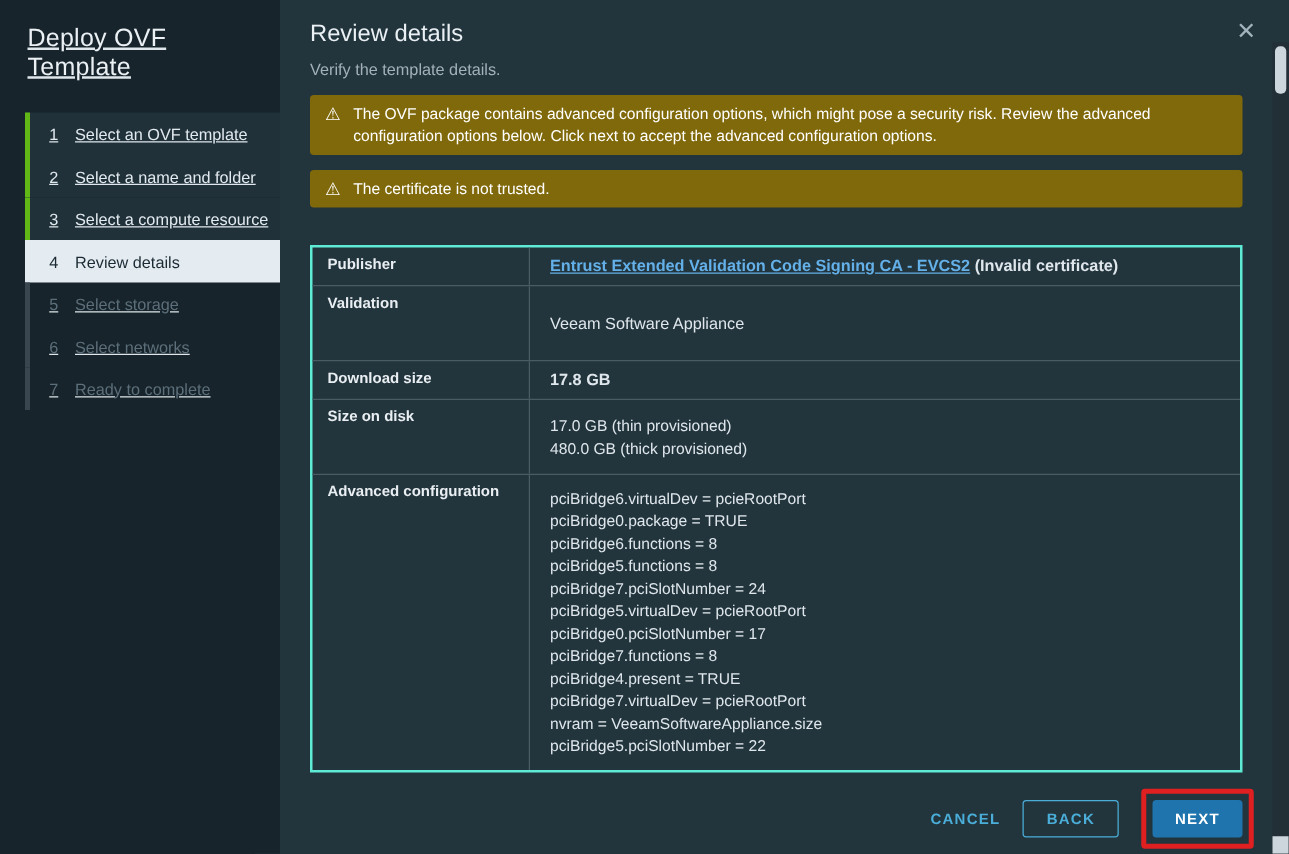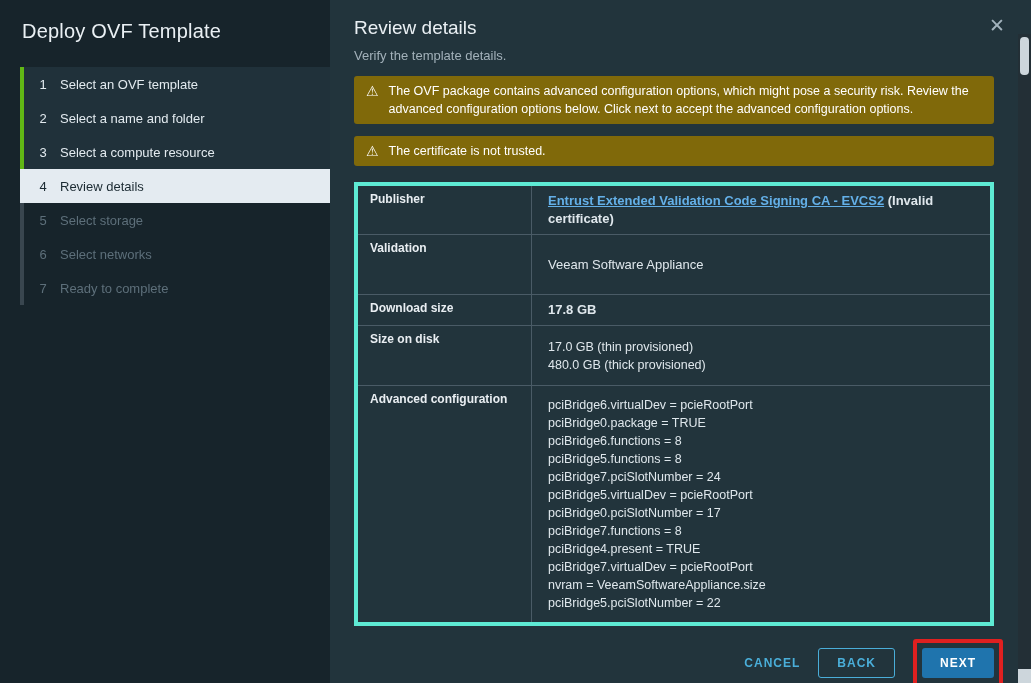--- a/index.html
+++ b/index.html
@@ -6,23 +6,24 @@
   html,body { width:1031px; height:683px; overflow:hidden; }
   body {
     font-family:"Liberation Sans", sans-serif;
     background:#22343c;
     color:#dfe7ec;
   }
   .dialog { position:relative; width:1031px; height:683px; display:flex; }
 
   
   .sidebar {
-    width:330px; flex-shrink:0;
+    width:224px; flex-shrink:0;
     background:#17242b;
     padding-top:18px;
+    text-decoration:underline;
   }
   .sidebar-title {
     color:#eaf0f4; font-size:20px; font-weight:400;
     padding:2px 16px 24px 22px; letter-spacing:.2px;
   }
   .steps { display:flex; flex-direction:column; }
   .step {
     position:relative; display:flex; align-items:center;
     height:34px; margin-left:20px; padding-left:18px;
     font-size:13px; gap:12px; cursor:pointer;
@@ -51,21 +52,21 @@
     background:var(--warning-bg,#80690a);
     border-radius:3px;
     padding:6px 12px;
     display:flex; gap:10px; align-items:flex-start;
     color:#ffffff; font-size:12.5px; line-height:1.45;
   }
   .banner .warn-icon { font-size:14px; line-height:18px; flex-shrink:0; }
   .banner.single { align-items:center; }
 
   
-  .details { margin-top:16px; border:4px solid #5eead4; }
+  .details { margin-top:30px; border:2px solid #5eead4; }
   .detail-row {
     display:grid; grid-template-columns:174px 1fr;
     border-bottom:1px solid #4a5b66;
   }
   .detail-row:last-child { border-bottom:none; }
   .cell-label {
     padding:6px 12px; font-size:12px; font-weight:700;
     color:#e9eef2; border-right:1px solid #4a5b66;
   }
   .cell-value { padding:6px 16px; font-size:13px; color:#dfe7ec; line-height:18px; }

